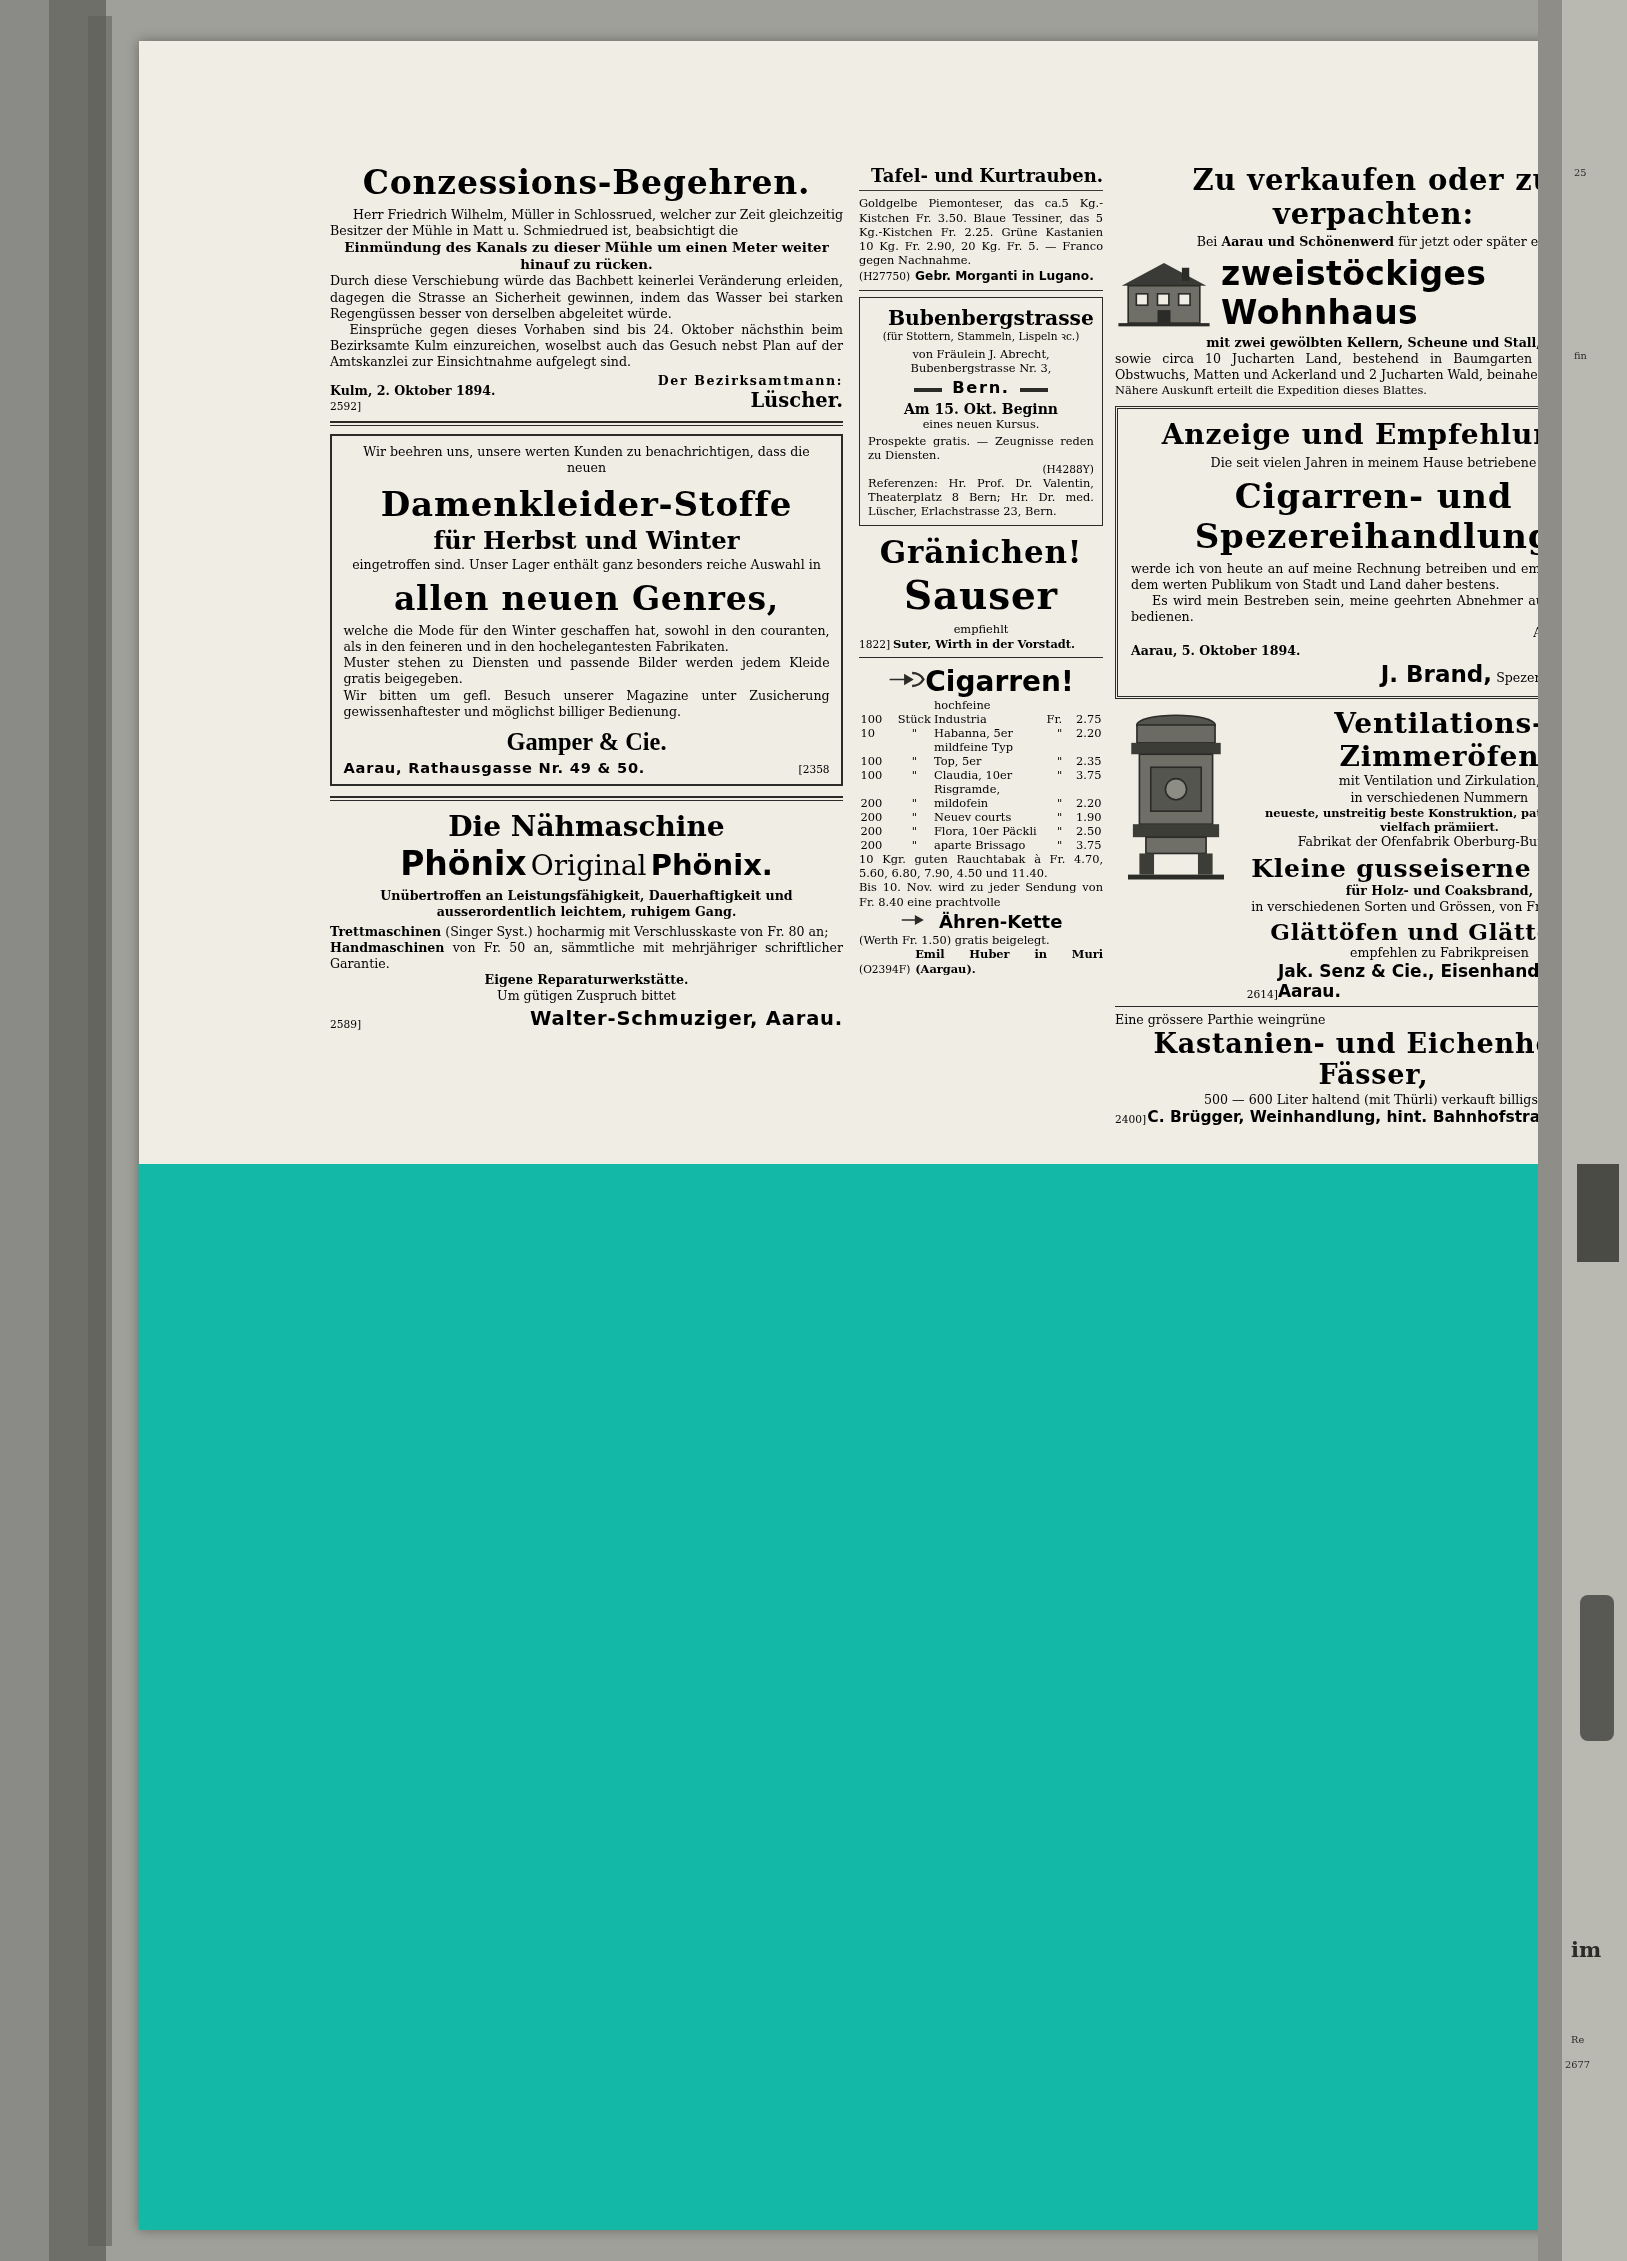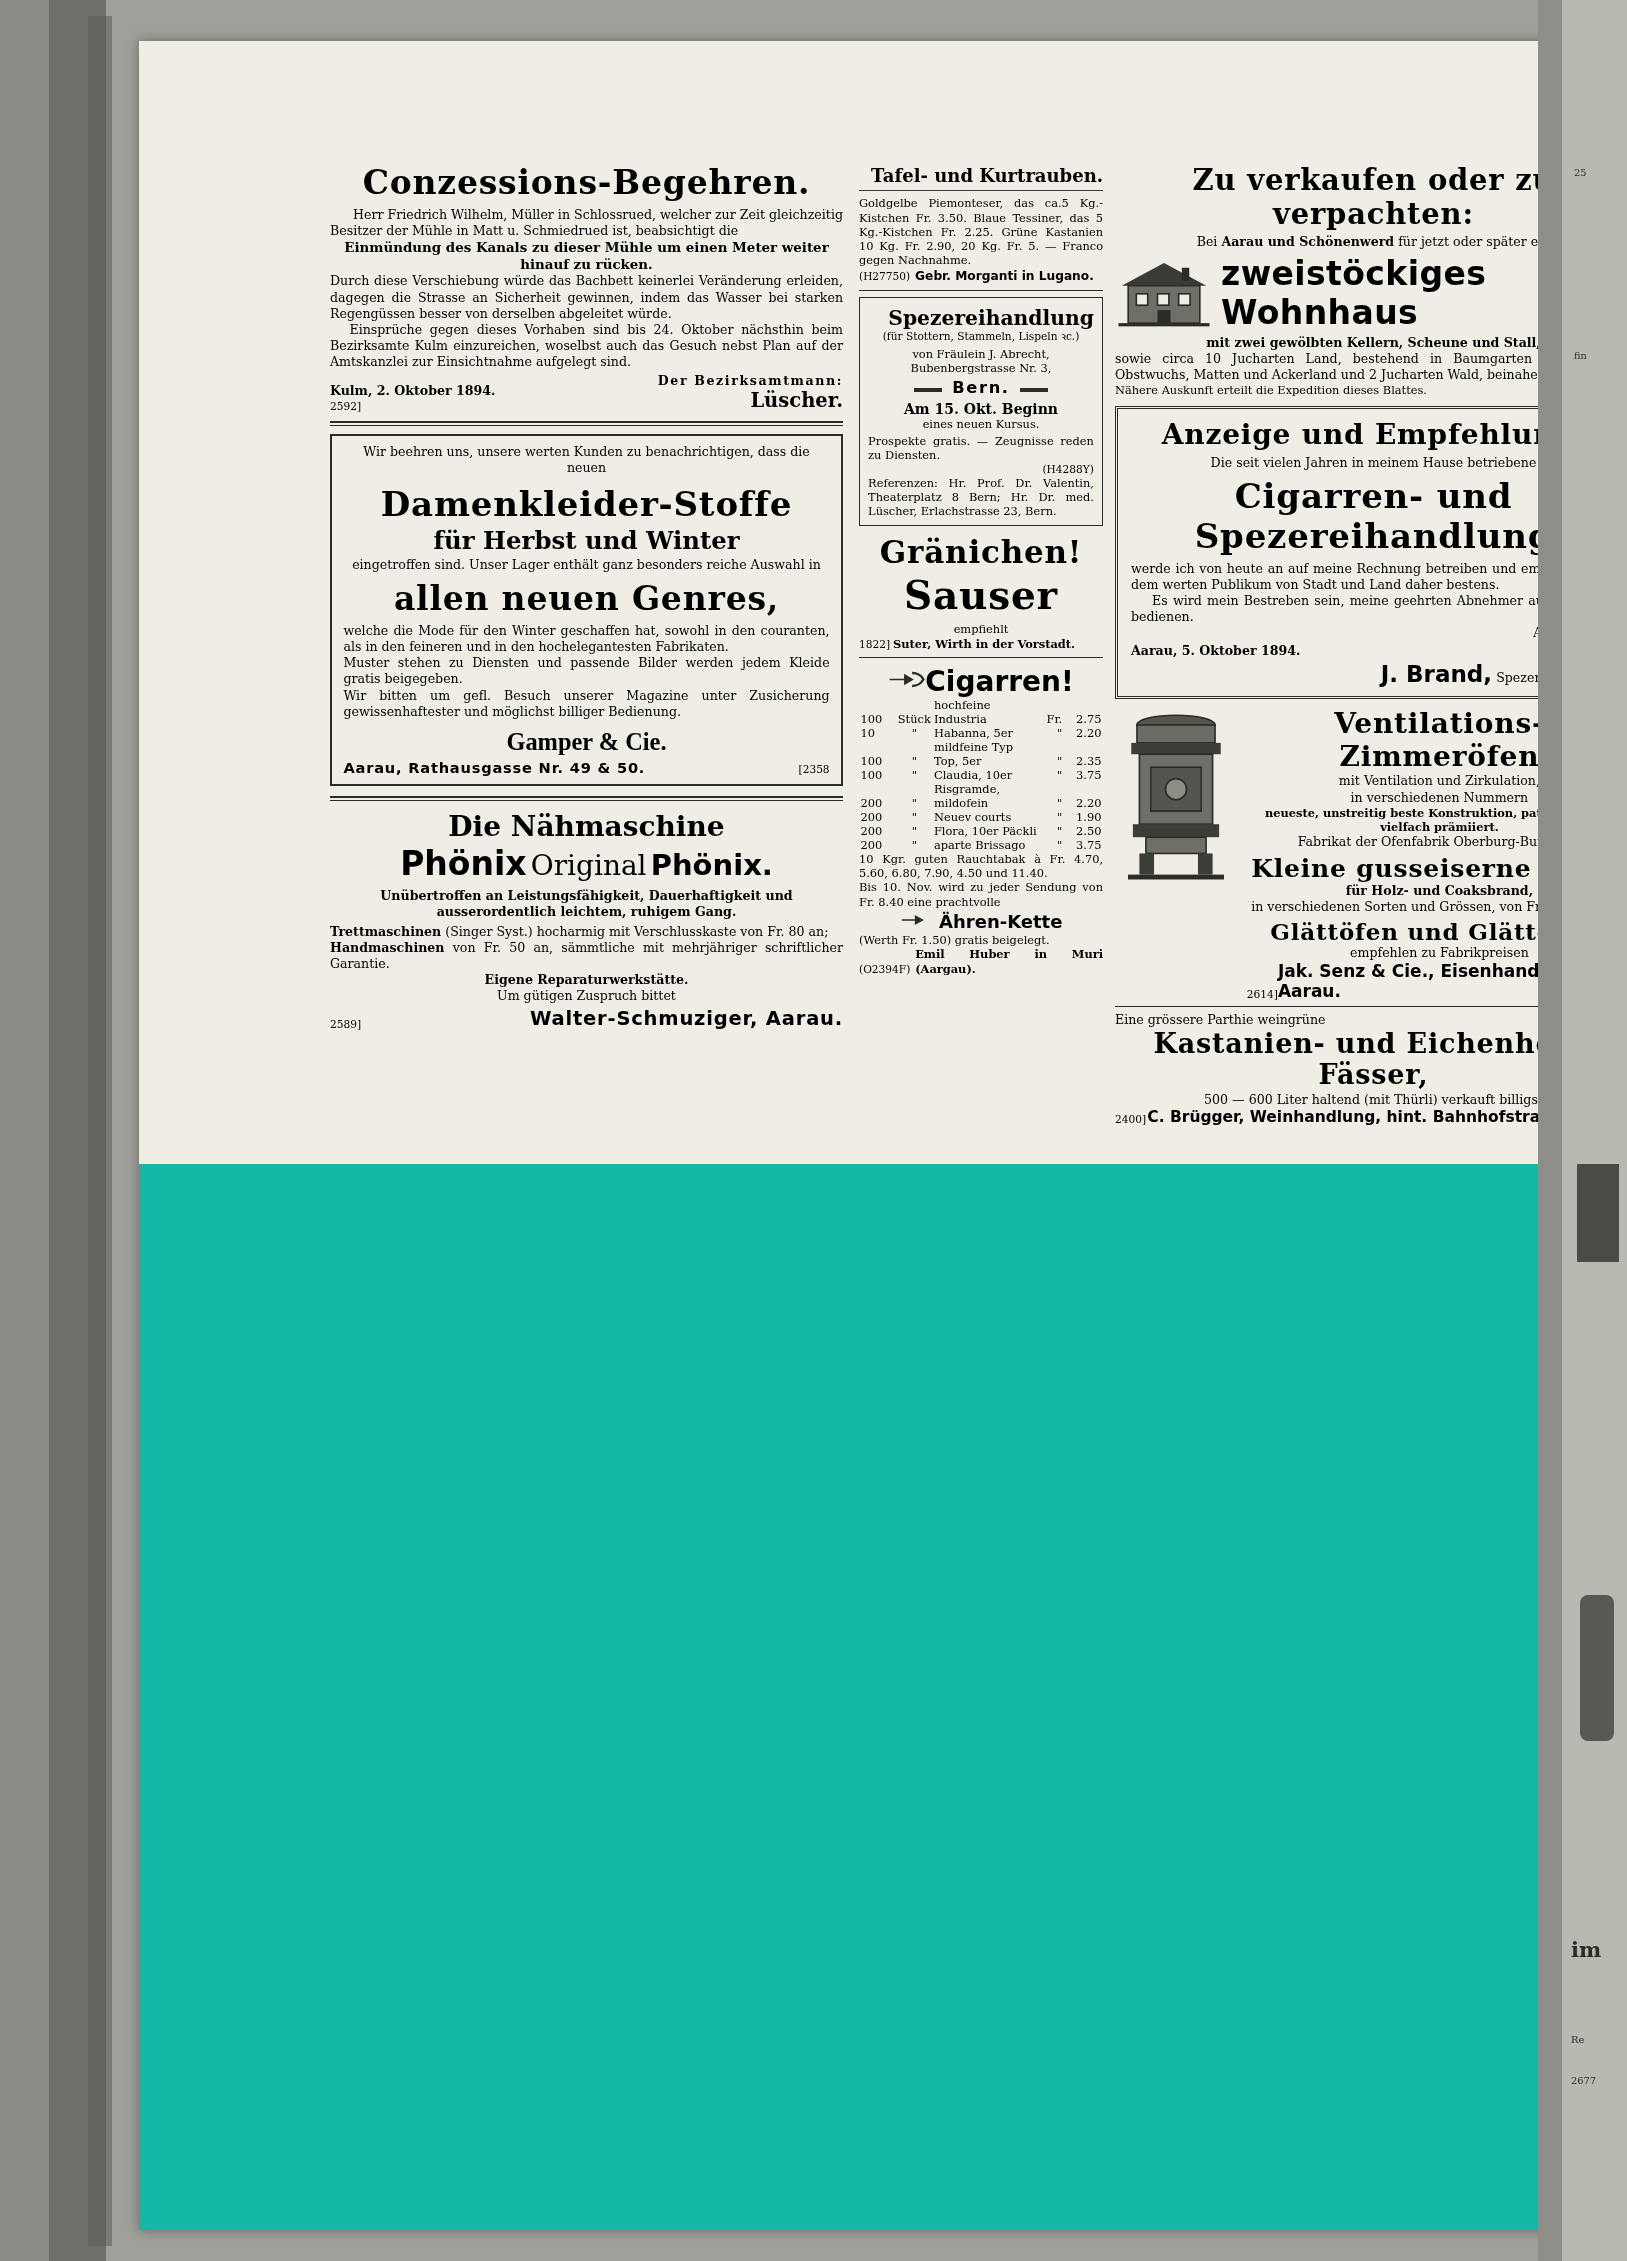--- a/index.html
+++ b/index.html
@@ -140,21 +140,21 @@
           <hr class="rule-thin">
           <div class="body-xs">Goldgelbe Piemonteser, das ca.5 Kg.-Kistchen Fr. 3.50. Blaue Tessiner, das 5 Kg.-Kistchen Fr. 2.25. Grüne Kastanien 10 Kg. Fr. 2.90, 20 Kg. Fr. 5. — Franco gegen Nachnahme.</div>
           <div style="display:flex;gap:4.9px;align-items:flex-end;margin-top:1.6px;">
             <span class="tiny">(H27750)</span>
             <span class="blk" style="font-size:12.2px;">Gebr. Morganti in Lugano.</span>
           </div>
           <hr class="rule" style="margin-top:6.5px;">
         </div>
 
         <div class="box-thin">
-          <div class="hd3" style="font-size:20.3px;margin-bottom:0;">Spezereihandlung</div>
+          <div class="hd3" style="font-size:20.3px;margin-bottom:0;">Bubenbergstrasse</div>
           <div class="tiny ctr">(für Stottern, Stammeln, Lispeln ꝛc.)</div>
           <div class="body-xs ctr" style="margin-top:3.3px;">von Fräulein J. Abrecht,</div>
           <div class="body-xs ctr">Bubenbergstrasse Nr. 3,</div>
           <div class="ctr" style="margin:3.3px 0;">
             <span style="display:inline-block;width:28px;height:4.1px;background:#2b2b28;vertical-align:middle;"></span>
             <span class="blk" style="font-size:16.3px;padding:0 6.5px;letter-spacing:1.6px;">Bern.</span>
             <span style="display:inline-block;width:28px;height:4.1px;background:#2b2b28;vertical-align:middle;"></span>
           </div>
           <div style="position:relative;">
             <div class="b ctr" style="font-size:14px;">Am 15. Okt. Beginn</div>
@@ -360,16 +360,16 @@
   </div>
 
   <div class="strip-right">
     <div class="fold"></div>
     <div class="edge-txt" style="position:absolute;left:36px;top:167px;">25</div>
     <div class="edge-txt" style="position:absolute;left:36px;top:350px;">fin</div>
     <div class="blob" style="left:39px;top:1164px;width:42px;height:98px;opacity:.8;"></div>
     <div class="blob" style="left:42px;top:1595px;width:34px;height:146px;border-radius:8.1px;opacity:.7;"></div>
     <div class="edge-txt" style="position:absolute;left:33px;top:1937px;font-size:21px;font-weight:bold;">im</div>
     <div class="edge-txt" style="position:absolute;left:33px;top:2034px;">Re</div>
-    <div class="edge-txt" style="position:absolute;left:33px;top:2059px;margin-top:16px;">2677</div>
+    <div class="edge-txt" style="position:absolute;left:27px;top:2059px;">2677</div>
   </div>
 </div>
 
 
 </body></html>

